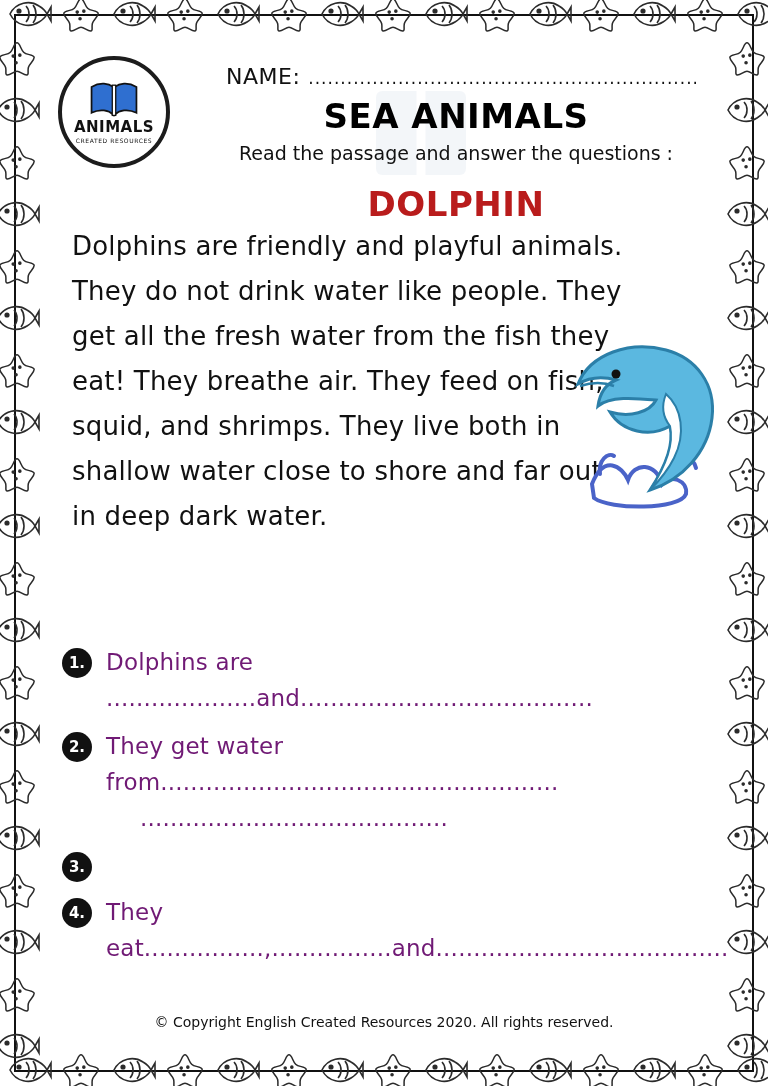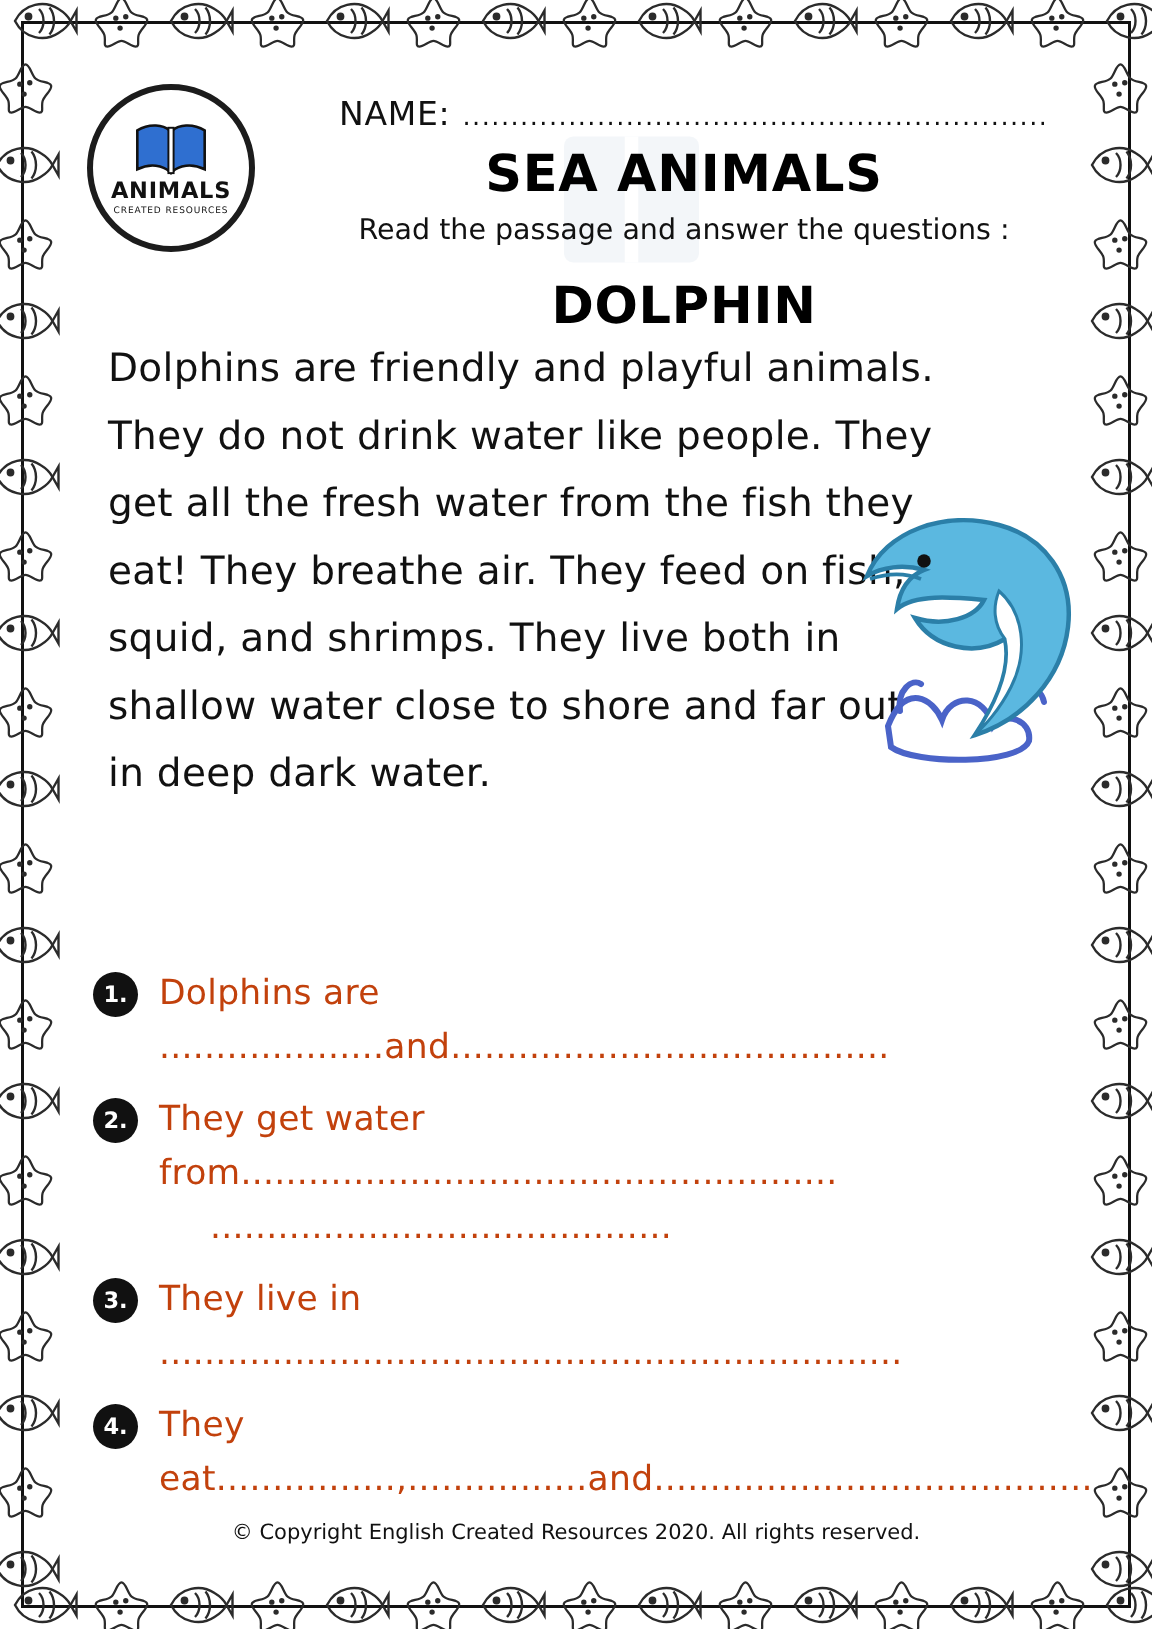--- a/index.html
+++ b/index.html
@@ -156,21 +156,21 @@
   .topic-title {
     position: absolute;
     left: 176px;
     top: 150px;
     width: 500px;
     text-align: center;
     font-family: "DejaVu Sans", sans-serif;
     font-weight: bold;
     font-size: 34px;
     letter-spacing: 0.5px;
-    color: #000000;
+    color: #b91c1c;
   }
 
   
   .passage {
     position: absolute;
     left: 42px;
     top: 190px;
     width: 560px;
     font-size: 26px;
     line-height: 45px;
@@ -211,21 +211,21 @@
     font-weight: bold;
     display: flex;
     align-items: center;
     justify-content: center;
     margin-top: 4px;
   }
   .q-body {
     margin-left: 14px;
     font-size: 23px;
     line-height: 36px;
-    color: #c2410c;
+    color: #701a75;
     letter-spacing: 0.2px;
   }
   .q-line2 {
     display: block;
     margin-left: 34px;
   }
 
   .footer {
     position: absolute;
     left: 0;
@@ -1048,21 +1048,20 @@
         <div class="q-num">2.</div>
         <div class="q-body">
           <span>They get water from.....................................................</span>
           <span class="q-line2">.........................................</span>
         </div>
       </div>
 
       <div class="q-row">
         <div class="q-num">3.</div>
         <div class="q-body">
-          <span>They live in ..................................................................</span>
         </div>
       </div>
 
       <div class="q-row">
         <div class="q-num">4.</div>
         <div class="q-body">
           <span>They eat................,................and.......................................</span>
         </div>
       </div>
 

